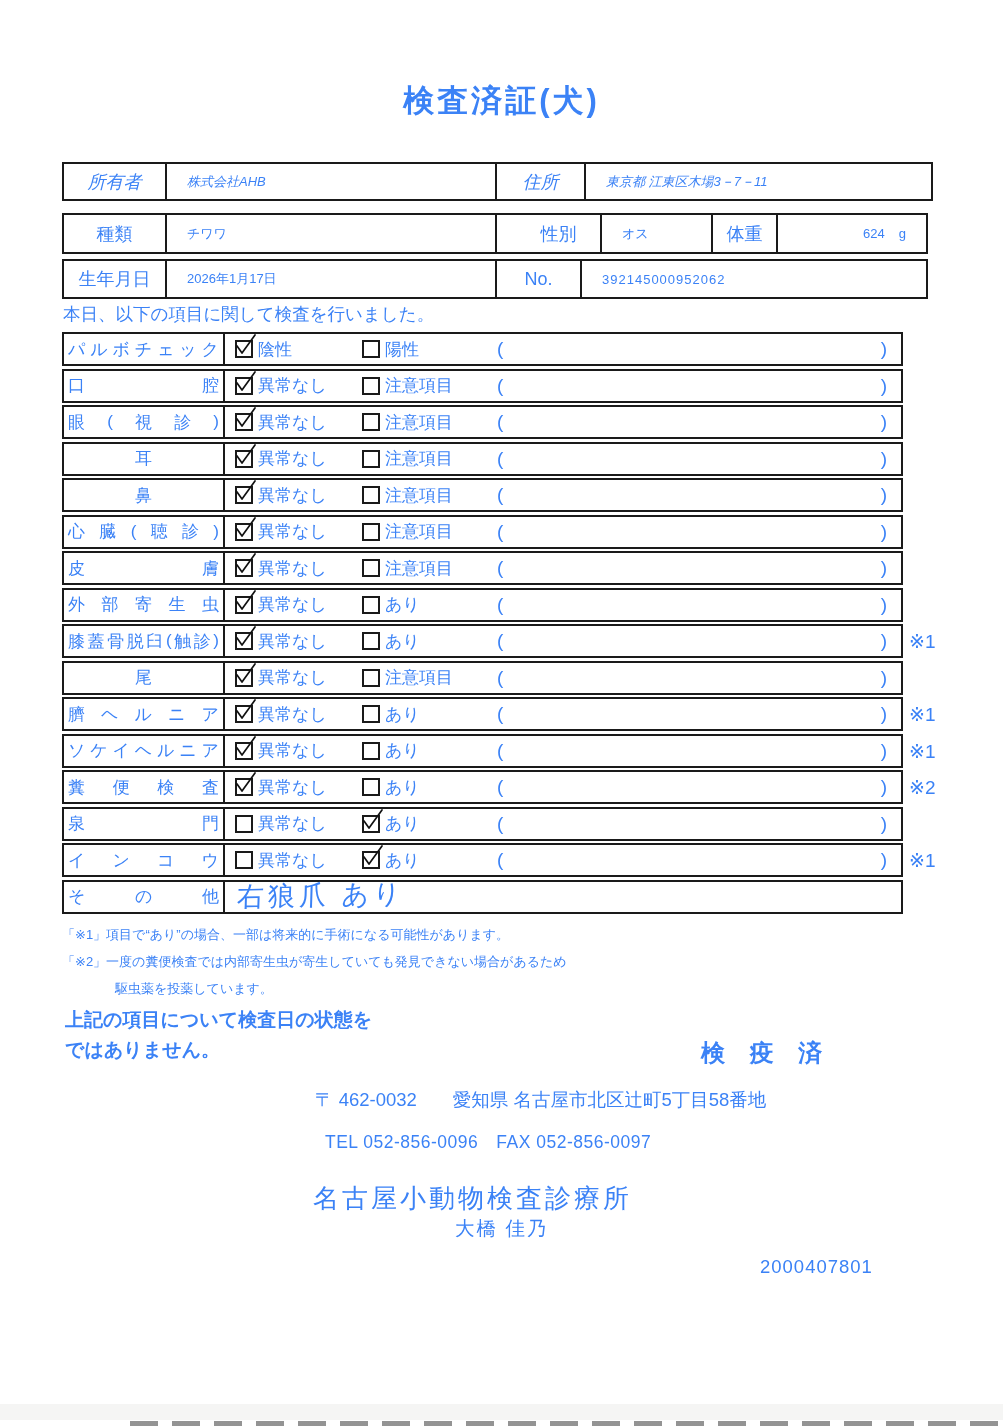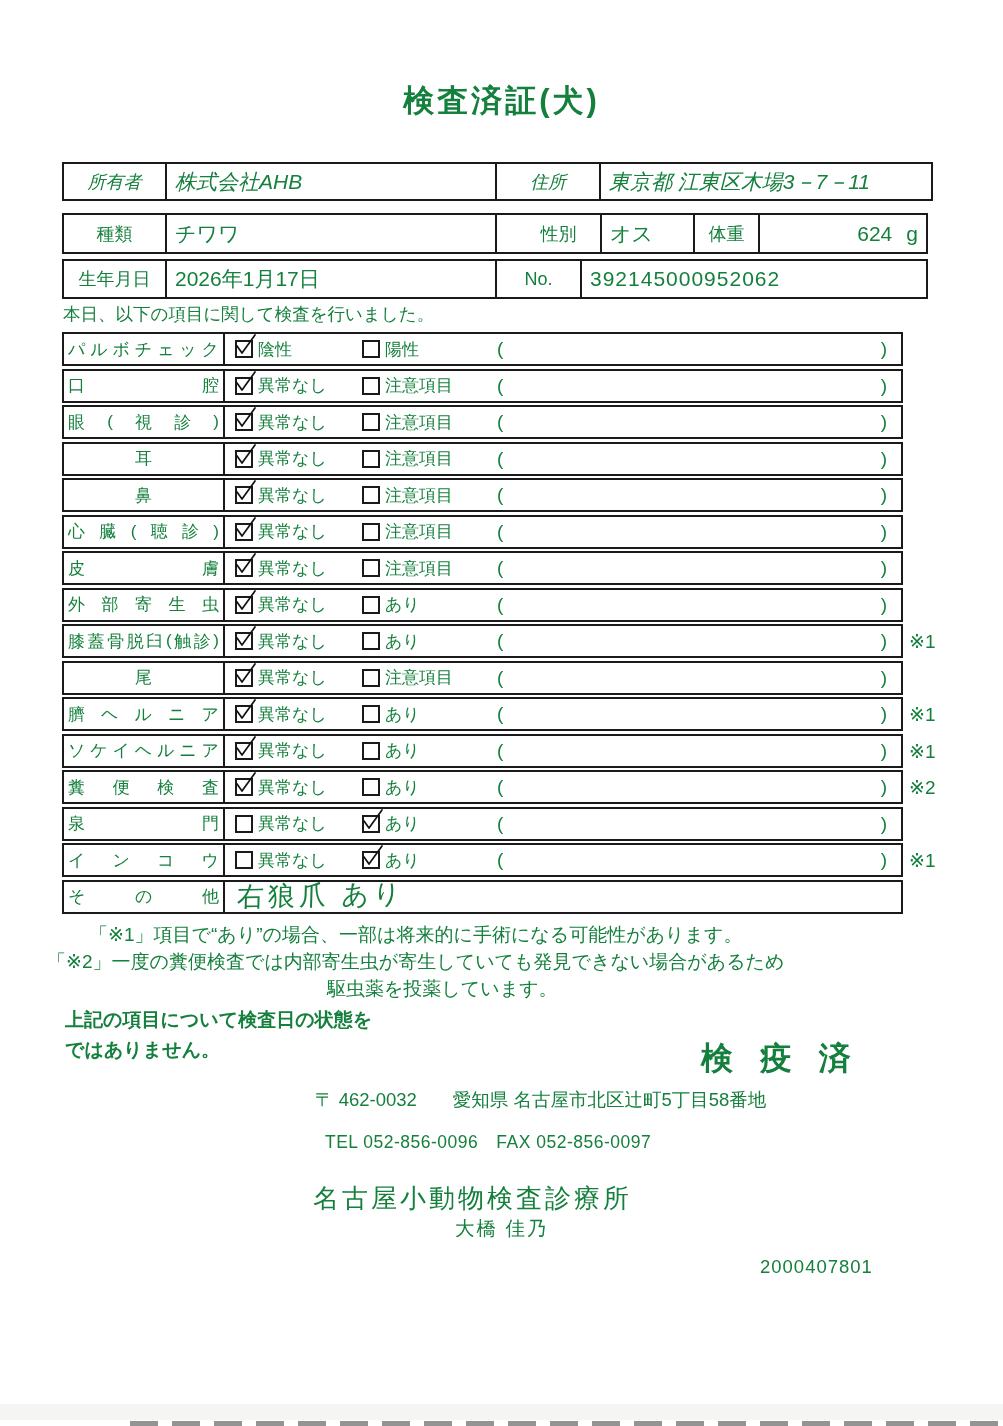--- a/index.html
+++ b/index.html
@@ -2,48 +2,48 @@
 <html><head>
 <meta charset="utf-8">
 <style>
   html,body{margin:0;padding:0;background:#e8e8e8;}
   .page{
     position:relative;
     width:1003px;height:1426px;
     margin:0 auto;
     background:#ffffff;
     font-family:"Liberation Sans","DejaVu Sans",sans-serif;
-    color:#15803d;
+    color:#3b82f6;
     overflow:hidden;
   }
   
   .title{
     position:absolute;top:80px;left:0;width:100%;
     text-align:center;font-size:31px;font-weight:bold;letter-spacing:3px;
   }
   .date-line{
     position:absolute;top:132px;left:62px;width:868px;
     display:flex;align-items:center;font-size:19px;
   }
   .date-line .dl{margin-left:506px;}
   .date-line .dv{margin-left:auto;letter-spacing:1px;}
   
   .tbl{position:absolute;left:62px;display:flex;border:2px solid #1a1a1a;box-sizing:border-box;background:#fff;}
-  .tbl .c{box-sizing:border-box;display:flex;align-items:center;border-right:2px solid #1a1a1a;padding:0 8px;font-size:21px;}
+  .tbl .c{box-sizing:border-box;display:flex;align-items:center;border-right:2px solid #1a1a1a;padding:0 20px;font-size:13px;}
   .tbl .c:last-child{border-right:none;}
   .tbl .hd{justify-content:center;font-size:18px;padding:0 4px;}
   .owner-tbl{top:162px;width:871px;height:39px;font-style:italic;}
   .row-a{top:213px;width:866px;height:41px;text-align:right;}
   .row-b{top:259px;width:866px;height:40px;}
   .w-label{width:103px;}
   .w-name{width:330px;}
-  .w-addr-l{width:104px;}
+  .w-addr-l{width:89px;}
   .w-addr{flex:1;}
   .w-sex-l{width:85px;margin-left:20px;}
-  .w-sex{width:93px;}
+  .w-sex{width:111px;}
   .w-wt-l{width:65px;}
   .w-wt{flex:1;justify-content:flex-end;gap:14px;padding-right:14px;}
   .w-no-l{width:85px;justify-content:center;}
   .w-no{flex:1;font-size:20px;letter-spacing:1px;}
   .intro{position:absolute;top:302px;left:63px;font-size:17.5px;}
   
   .items{position:absolute;top:332px;left:62px;width:841px;}
   .irow{
     position:relative;box-sizing:border-box;
     height:34px;margin-bottom:2.5px;
@@ -73,29 +73,29 @@
   .rnote{
     position:absolute;left:845px;top:50%;transform:translateY(-50%);
     font-size:19px;white-space:nowrap;
   }
   .ifree{flex:1;display:flex;align-items:center;padding-left:12px;}
   .hand{
     font-size:27px;letter-spacing:4px;
     transform:rotate(-1.2deg) skewX(-3deg);transform-origin:left center;
   }
   
-  .footnotes{position:absolute;top:921px;left:47px;font-size:19px;line-height:27px;text-align:center;}
+  .footnotes{position:absolute;top:921px;left:62px;font-size:13px;line-height:27px;}
   .fn-indent{padding-left:53px;}
   .disclaimer{
     position:absolute;top:1005px;left:65px;
     font-size:19px;font-weight:bold;line-height:30px;
   }
   .stamp{
     position:absolute;top:1037px;left:701px;
-    font-size:32px;font-weight:600;letter-spacing:9px;white-space:nowrap;
+    font-size:24px;font-weight:600;letter-spacing:9px;white-space:nowrap;
   }
   
   .postal{position:absolute;top:1087px;left:315px;font-size:18.5px;}
   .postal .sep{display:inline-block;width:36px;}
   .telfax{position:absolute;top:1132px;left:325px;font-size:17.5px;letter-spacing:.5px;}
   .telfax .sep{display:inline-block;width:18px;}
   .clinic-name{position:absolute;top:1181px;left:313px;font-size:26px;letter-spacing:3px;font-weight:500;}
   .vet-name{position:absolute;top:1215px;left:455px;font-size:19.5px;letter-spacing:2px;}
   .serial{position:absolute;top:1256px;left:760px;font-size:18.5px;letter-spacing:1px;}
   

